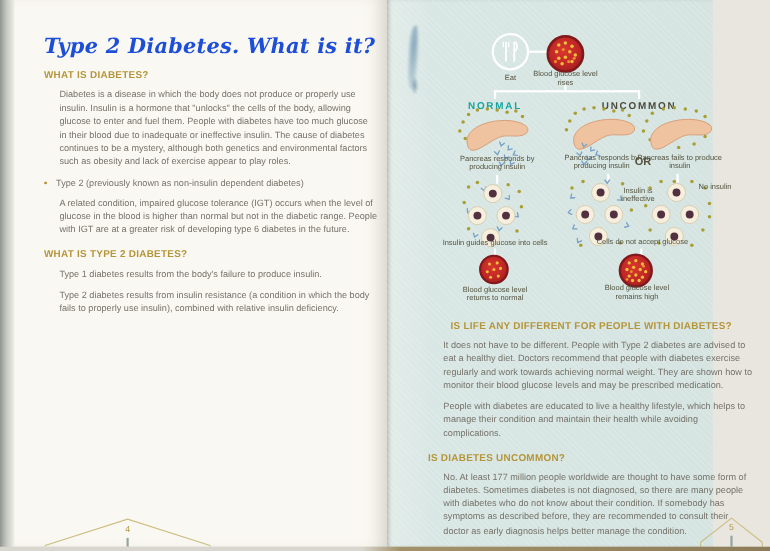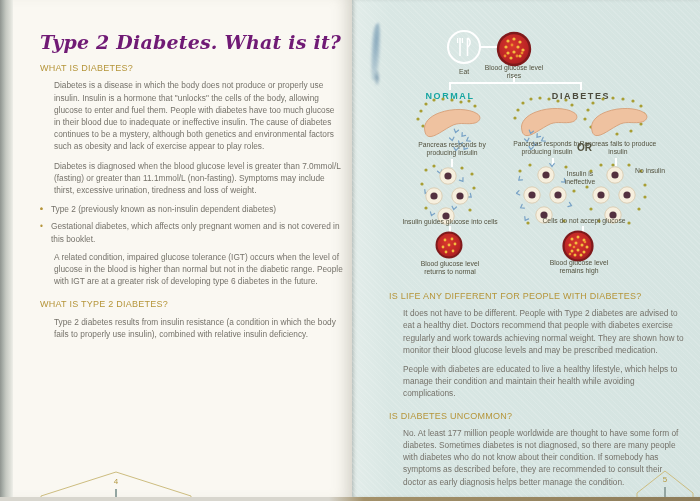--- a/index.html
+++ b/index.html
@@ -3,43 +3,43 @@
 <meta charset="utf-8">
 <style>
   html,body{margin:0;padding:0;}
   body{font-family:"Liberation Sans", sans-serif;}
   .stage{position:relative;width:700px;height:501px;overflow:hidden;background:#e8e6df;}
   .edge{position:absolute;left:0;top:0;width:13px;height:501px;
     background:linear-gradient(90deg,#8f948f 0,#aab0aa 3px,#c6c9c2 6px,#dbddd6 10px,#efefe9 13px);}
   .page{position:absolute;top:0;height:497px;}
   .page-l{left:13px;width:339px;background:#faf8f2;
     box-shadow:inset -14px 0 16px -10px rgba(110,105,90,.30);}
-  .page-r{left:352px;width:348px;background:linear-gradient(90deg,#e3edea 0,#d9e7e4 38px,#d5e4e1 100%);
+  .page-r{left:352px;width:296px;background:linear-gradient(90deg,#e3edea 0,#d9e7e4 38px,#d5e4e1 100%);
     box-shadow:inset 3px 0 4px -2px rgba(90,100,95,.45);}
   .page-r::before{content:"";position:absolute;inset:0;pointer-events:none;opacity:.25;
     background:repeating-linear-gradient(45deg,rgba(255,255,255,.5) 0 1px,transparent 1px 4px);}
   .bottom-strip{position:absolute;left:0;top:497px;width:700px;height:4px;
     background:linear-gradient(90deg,#d8d6ce 0 47%,#a3916a 52%,#8d7c59 100%);}
 
   
   .lp{position:absolute;left:27px;top:36px;width:303px;color:#75726a;font-size:8.3px;line-height:12.2px;}
   .title{font-family:"DejaVu Serif", serif;font-style:italic;font-weight:600;font-size:19px;
-    color:#701a75;margin:0 0 14px 0;letter-spacing:.2px;}
-  .gold{color:#b5953a;font-size:9px;font-weight:400;letter-spacing:.25px;margin:11px 0 5px 0;}
+    color:#1d4ed8;margin:0 0 14px 0;letter-spacing:.2px;}
+  .gold{color:#b5953a;font-size:9px;font-weight:700;letter-spacing:.25px;margin:11px 0 5px 0;}
   .gold .block{display:block;}
   .lp p, .rtext p{margin:0 0 7px 14px;}
   ul.bullets{list-style:none;margin:2px 0 6px 0;padding:0;}
   ul.bullets li{position:relative;padding-left:11px;margin:0 0 5px 0;}
   ul.bullets li .marker{position:absolute;left:0;top:0;color:#b5953a;}
   ul.bullets li .marker::before{content:"\2022";}
 
   
   .rtext{position:absolute;left:37px;top:290px;width:297px;color:#75726a;font-size:8.3px;line-height:12.2px;}
   .rtext .gold{margin:10px 0 5px 0;}
-  .rtext .gold:first-child{margin-top:0;}
+  .rtext .gold:first-child{margin-top:0;text-align:center;}
 
   
   .dlab{position:absolute;color:#53523f;font-size:6.8px;line-height:8.4px;text-align:center;}
   .branch-lab{font-size:9px;font-weight:700;letter-spacing:1.6px;}
   .teal{color:#17a5a1;}
   .dark{color:#4b4a3c;}
   .orlab{font-size:10px;font-weight:700;text-align:right;}
   .wline{position:absolute;background:#ffffff;}
   .dsvg{position:absolute;}
 
@@ -77,32 +77,31 @@
 
 <div class="stage">
   <div class="edge"></div>
 
   <section class="page page-l">
     <div class="lp">
       <h1 class="title">Type 2 Diabetes. What is it?</h1>
 
       <h2 class="gold">WHAT IS DIABETES?</h2>
       <p>Diabetes is a disease in which the body does not produce or properly use insulin. Insulin is a hormone that "unlocks" the cells of the body, allowing glucose to enter and fuel them. People with diabetes have too much glucose in their blood due to inadequate or ineffective insulin. The cause of diabetes continues to be a mystery, although both genetics and environmental factors such as obesity and lack of exercise appear to play roles.</p>
-      <p>Diabetes is diagnosed when the blood glucose level is greater than 7.0mmol/L (fasting) or greater than 11.1mmol/L (non-fasting). Symptoms may include thirst, excessive urination, tiredness and loss of weight.</p>
 
       <ul class="bullets">
         <li><span class="marker"></span></li>
         <li><span class="marker"></span><span>Type 2 (previously known as non-insulin dependent diabetes)</span></li>
-        <li><span class="marker"></span><span>Gestational diabetes, which affects only pregnant women and is not covered in this booklet.</span></li>
       </ul>
       <p>A related condition, impaired glucose tolerance (IGT) occurs when the level of glucose in the blood is higher than normal but not in the diabetic range. People with IGT are at a greater risk of developing type 6 diabetes in the future.</p>
 
       <h2 class="gold">
         <span class="block">WHAT IS TYPE 2 DIABETES?</span>
       </h2>
+      <p>Type 1 diabetes results from the body's failure to produce insulin.</p>
       <p>Type 2 diabetes results from insulin resistance (a condition in which the body fails to properly use insulin), combined with relative insulin deficiency.</p>
     </div>
 
     <svg class="hex" style="left:23px;top:470px;" width="160" height="27" viewBox="0 0 160 27">
       <polyline points="5,26 80,2 155,26" fill="none" stroke="#cdbd80" stroke-width="1"></polyline>
       <line x1="5" y1="26" x2="5" y2="27" stroke="#cdbd80"></line>
         <line x1="155" y1="26" x2="155" y2="27" stroke="#cdbd80"></line>
     </svg>
     <div class="pagenum" style="left:95px;top:477px;">4</div>
     <div class="tick" style="left:102px;top:489px;height:8px;"></div>
@@ -146,21 +145,21 @@
       </g>
     </svg>
     <div class="dlab" style="left:130px;top:64px;width:64px;">Blood glucose level rises</div>
 
     <div class="wline" style="left:161px;top:77px;width:1.5px;height:5px;"></div>
     <div class="wline" style="left:98px;top:82px;width:131px;height:1.5px;"></div>
     <div class="wline" style="left:97.3px;top:82px;width:1.5px;height:8px;"></div>
     <div class="wline" style="left:228.3px;top:82px;width:1.5px;height:8px;"></div>
 
     <div class="dlab branch-lab teal" style="left:58px;top:92px;width:80px;">NORMAL</div>
-    <div class="dlab branch-lab dark" style="left:189px;top:92px;width:80px;">DIABETES</div>
+    <div class="dlab branch-lab dark" style="left:189px;top:92px;width:80px;">UNCOMMON</div>
 
     <svg class="dsvg" style="left:62px;top:97px;" width="76" height="56" viewBox="0 0 76 56">
       <g>
           <use href="#glu" x="12" y="7"></use>
           <use href="#glu" x="20" y="3"></use>
           <use href="#glu" x="29" y="2"></use>
           <use href="#glu" x="38" y="3"></use>
          <use href="#glu" x="47" y="5"></use>
           <use href="#glu" x="7" y="14"></use>
           <use href="#glu" x="4" y="22"></use>

